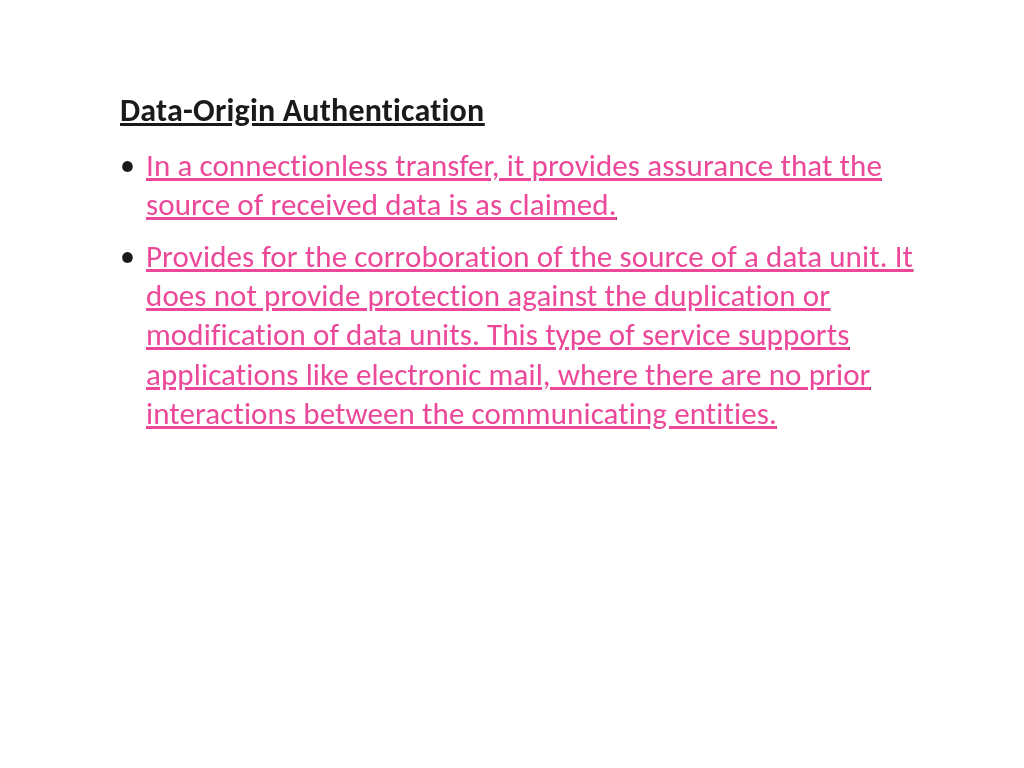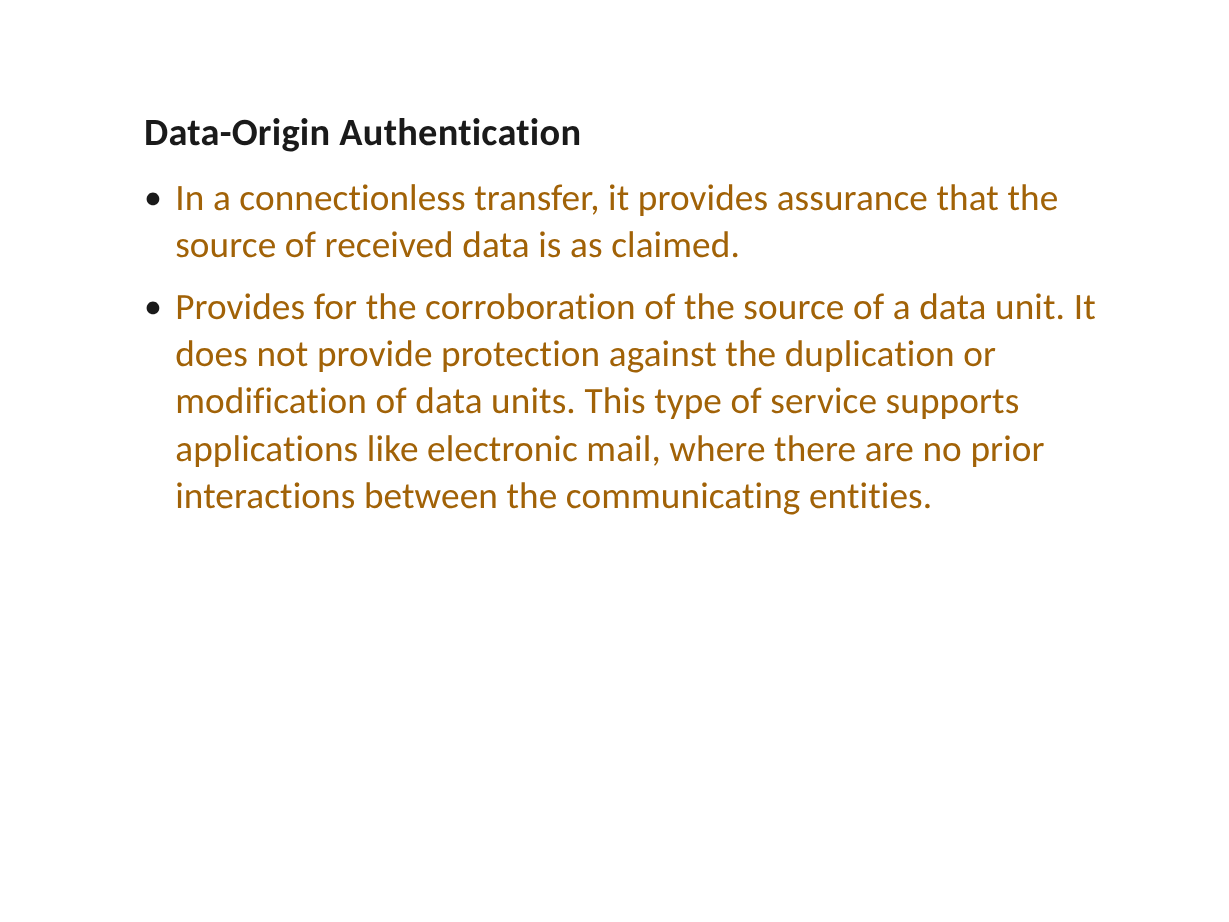--- a/index.html
+++ b/index.html
@@ -1,18 +1,19 @@
 <!DOCTYPE html>
 <html><head>
   <meta charset="utf-8">
   <style>
     * {
       margin: 11px;
       padding: 0;
       box-sizing: border-box;
+      text-decoration: underline;
     }
     body {
       width: 1024px;
       height: 768px;
       background: #ffffff;
       font-family: Calibri, 'Segoe UI', Arial, sans-serif;
       color: #1a1a1a;
       padding: 58px 68px 0 68px;
       overflow: hidden;
     }
@@ -26,21 +27,21 @@
     .bullet-list {
       list-style: none;
       padding-left: 0;
     }
     .bullet-item {
       position: relative;
       padding-left: 34px;
       font-size: 31px;
       line-height: 1.27;
       margin-bottom: 12px;
-      color: #a16207;
+      color: #ec4899;
       letter-spacing: 0.1px;
     }
     .bullet-item::before {
       content: "•";
       position: absolute;
       left: 8px;
       top: 0;
       font-size: 30px;
       line-height: 1.27;
       color: #1a1a1a;

